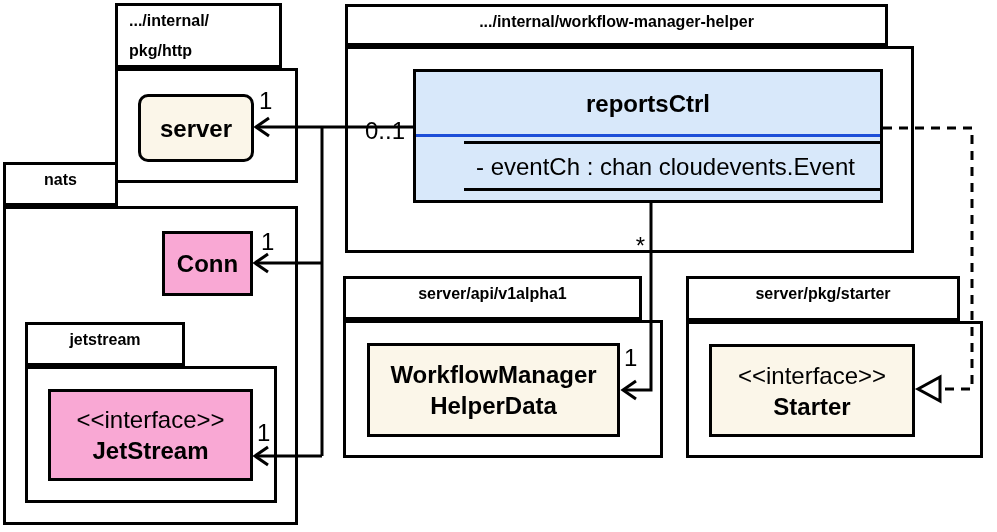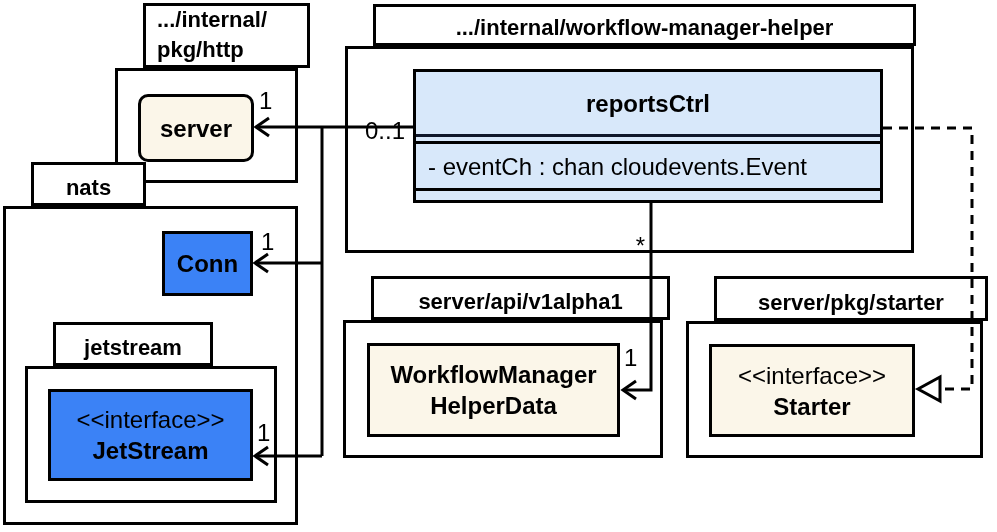--- a/index.html
+++ b/index.html
@@ -12,29 +12,28 @@
     color: #000000;
     overflow: hidden;
   }
   
   .pkg-tab {
     position: absolute;
     box-sizing: border-box;
     background: #ffffff;
     border: 3px solid #000000;
     font-weight: bold;
-    font-size: 22px;
+    font-size: 16px;
     line-height: 30px;
     display: flex;
     flex-direction: column;
-    justify-content: flex-end;
+    justify-content: space-between;
     align-items: center;
     z-index: 2;
     white-space: nowrap;
-    margin-left: 28px;
   }
   .pkg-tab.left-align { align-items: flex-start; padding-left: 11px; }
   .pkg-body {
     position: absolute;
     box-sizing: border-box;
     background: #ffffff;
     border: 3px solid #000000;
     z-index: 1;
   }
   
@@ -48,41 +47,42 @@
     align-items: center;
     text-align: center;
     font-size: 24px;
     line-height: 31px;
     z-index: 3;
     white-space: nowrap;
   }
   .cls .name { font-weight: bold; }
   .cls .stereotype { font-weight: normal; }
   .cream { background: #fbf6e9; }
-  .gray  { background: #3b82f6; }
+  .gray  { background: #f9a8d4; }
   .blue  { background: #d8e8fa; }
   
   .cls.compartmented { justify-content: flex-start; align-items: stretch; padding: 0; }
   .cmp-header {
     height: 65px;
     box-sizing: border-box;
-    border-bottom: 3px solid #0f172a;
+    border-bottom: 3px solid #1d4ed8;
     display: flex; align-items: center; justify-content: center;
     font-weight: bold;
   }
   .cmp-gap { height: 4px; }
   .cmp-attrs {
     height: 50px;
     box-sizing: border-box;
     border-top: 3px solid #000000;
     border-bottom: 3px solid #000000;
     display: flex; align-items: center;
     padding-left: 12px;
     font-weight: normal;
     text-align: right;
+    margin-left: 48px;
   }
   
   svg.edges {
     position: absolute;
     left: 0; top: 0;
     width: 997px; height: 532px;
     z-index: 4;
     pointer-events: none;
   }
   

